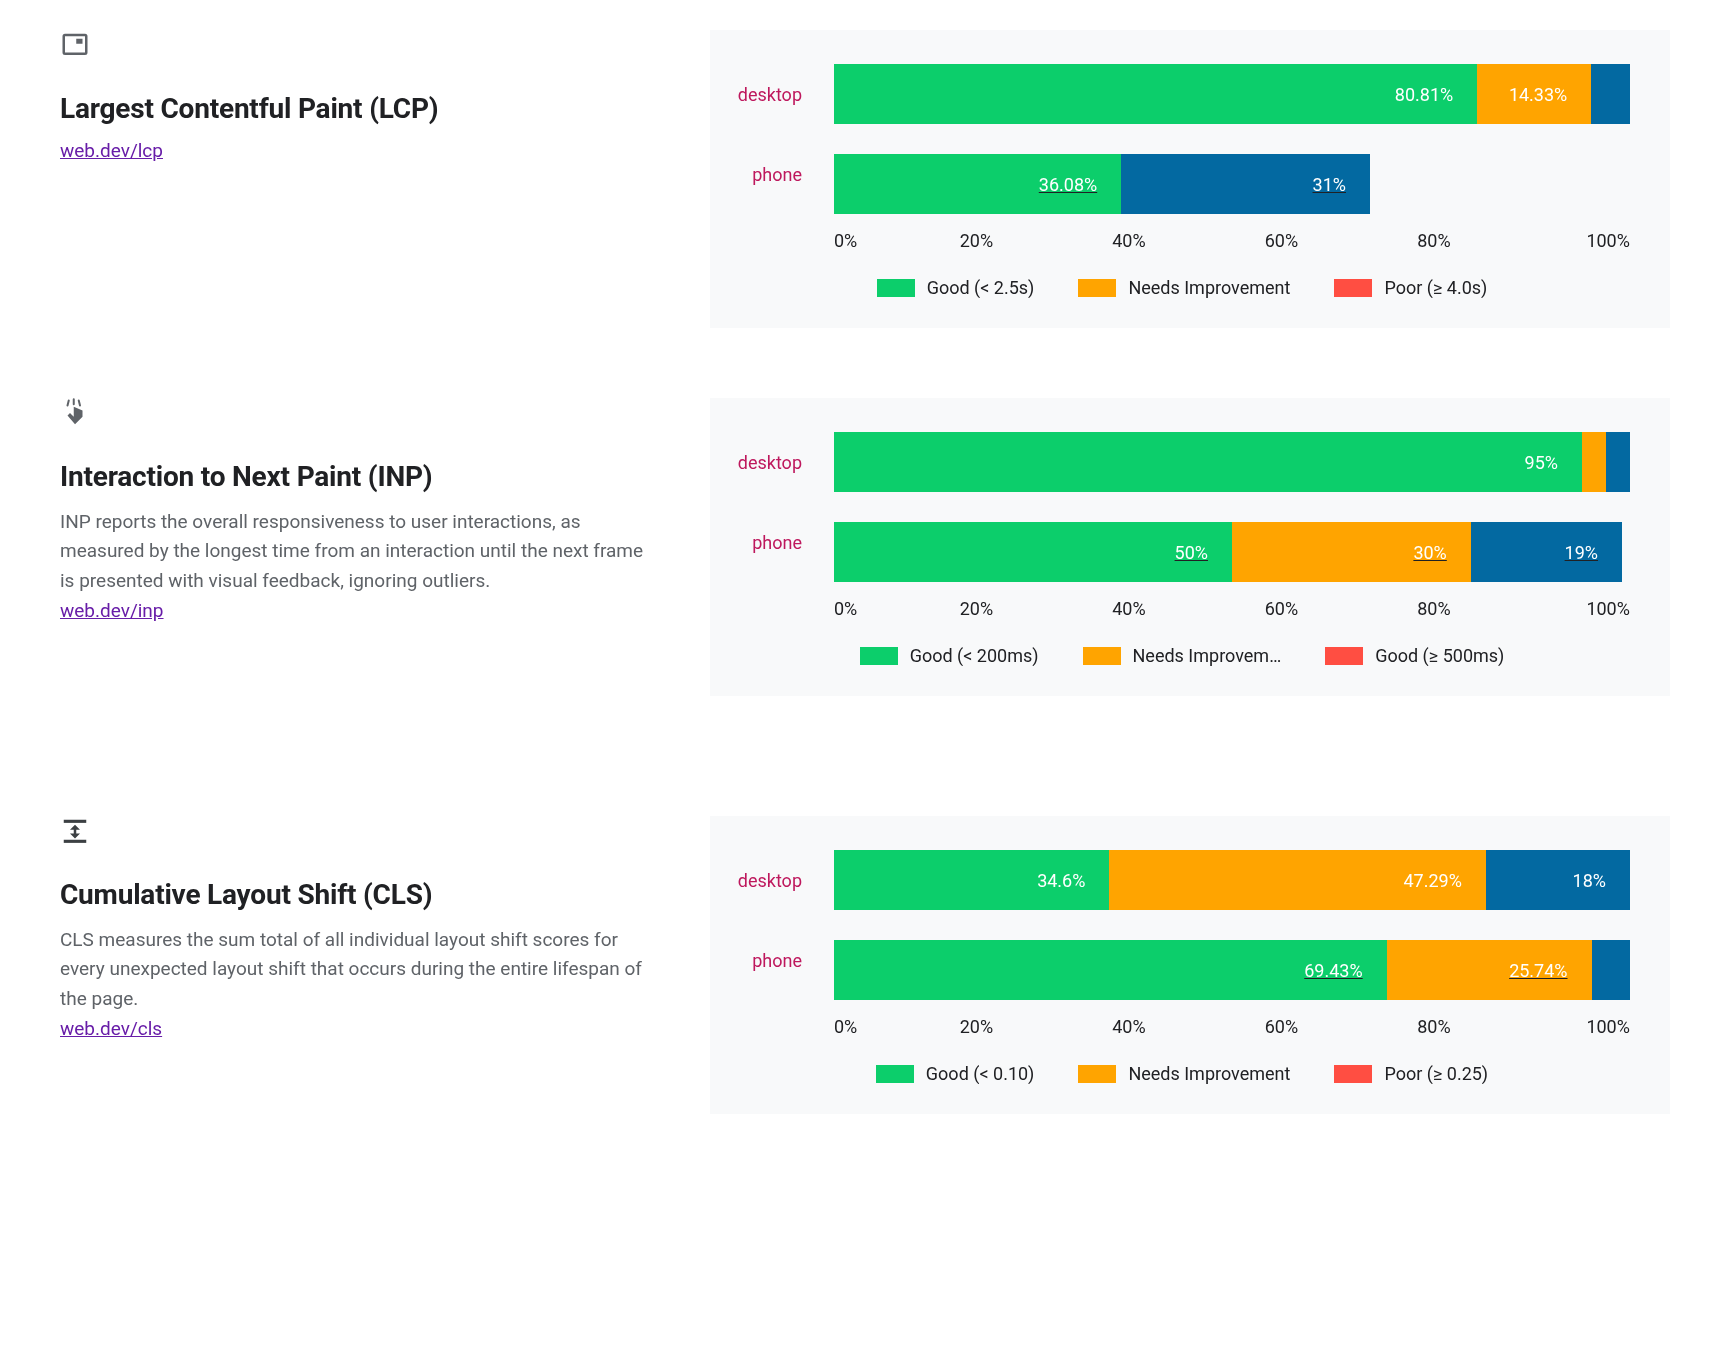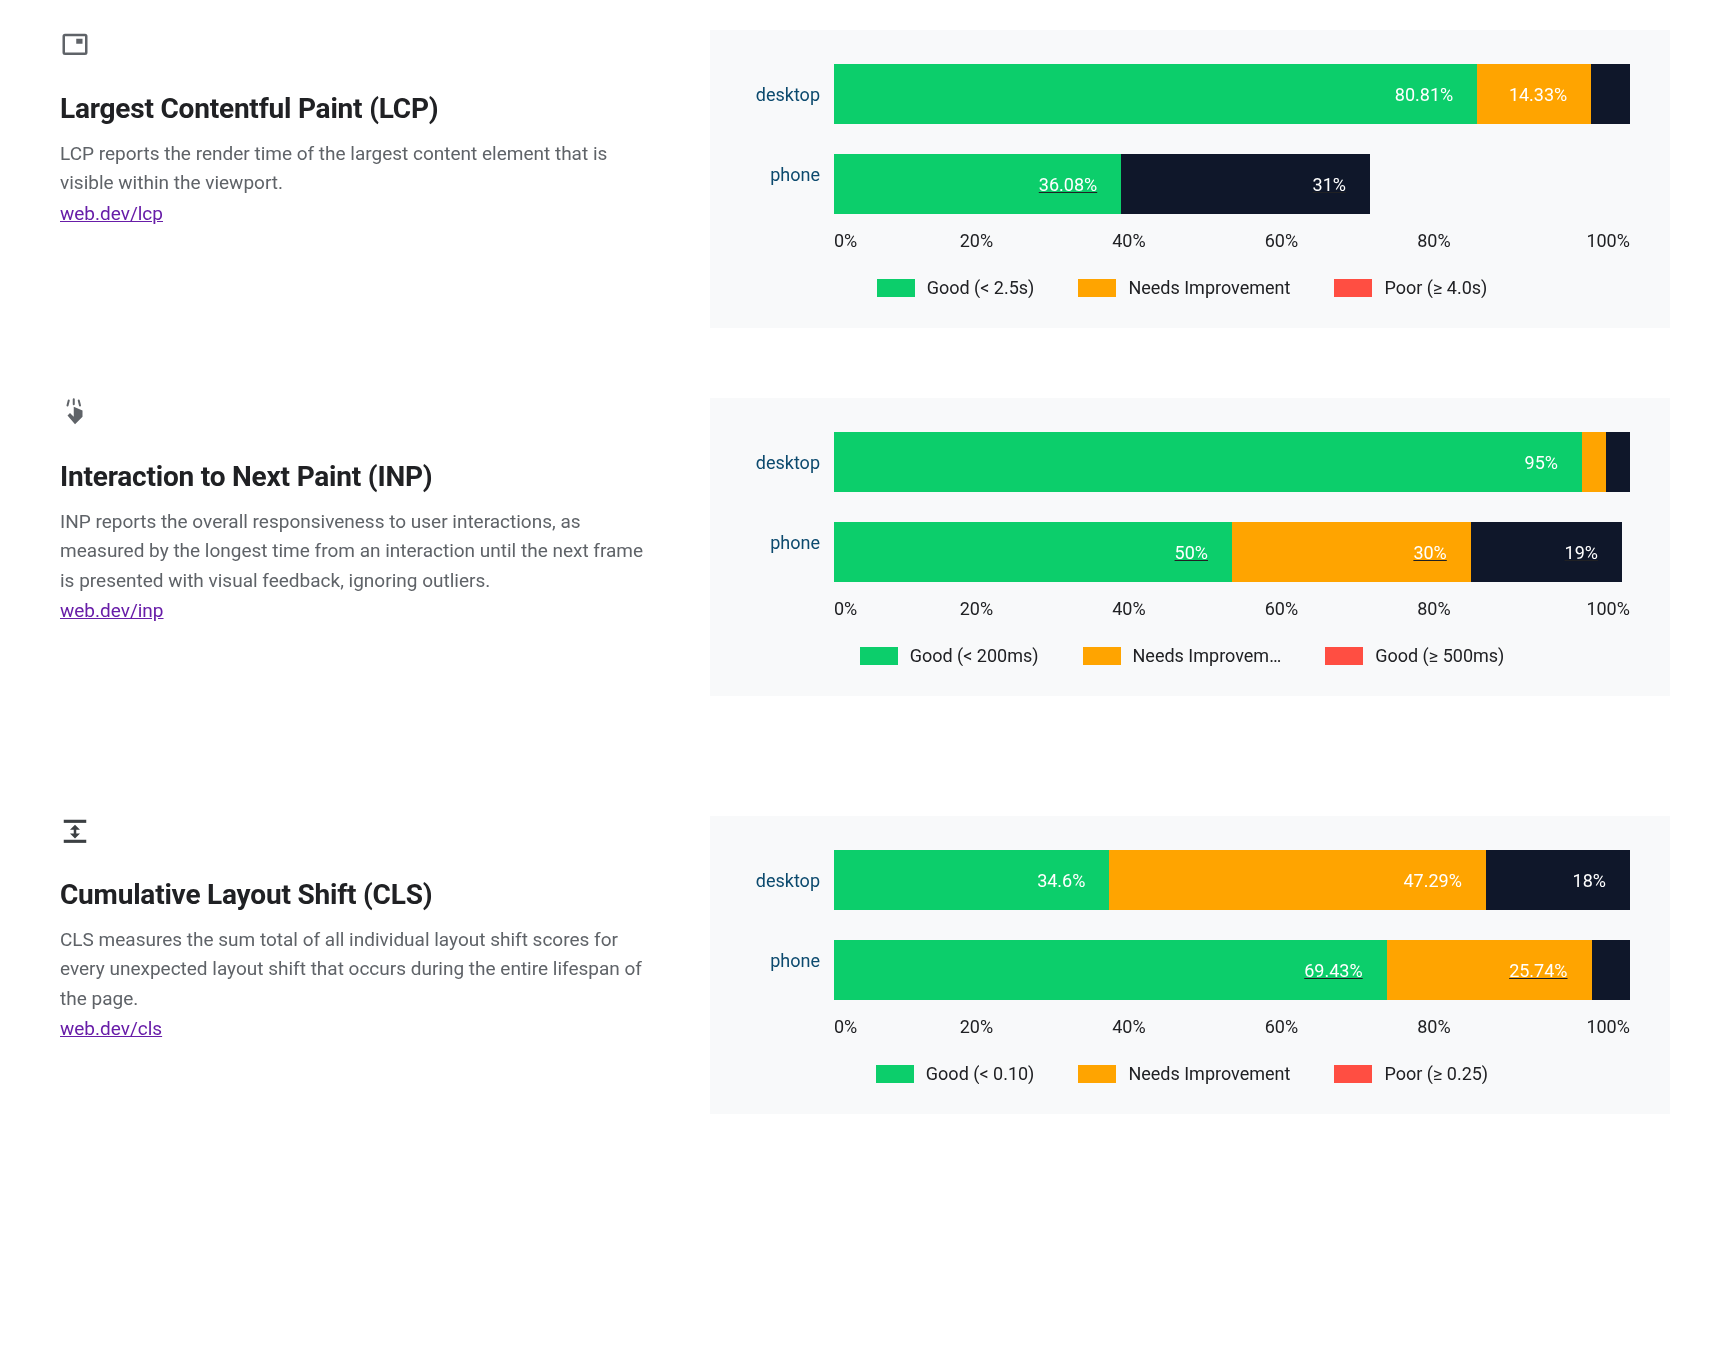--- a/index.html
+++ b/index.html
@@ -63,23 +63,23 @@
   .y-labels {
     flex: 0 0 100px;
     display: flex;
     flex-direction: column;
   }
   .y-label {
     height: 60px;
     display: flex;
     align-items: center;
     justify-content: flex-end;
-    padding-right: 14px;
-    font-size: 18px;
-    color: #0c4a6e;
+    padding-right: 32px;
+    font-size: 18px;
+    color: #be185d;
   }
   .y-label + .y-label { margin-top: 20px; }
   .plot {
     flex: 1 1 auto;
     display: flex;
     flex-direction: column;
   }
   .bar-row {
     height: 60px;
     width: 100%;
@@ -96,21 +96,21 @@
     justify-content: flex-end;
     padding-right: 24px;
     font-size: 18px;
     color: #fff;
     white-space: nowrap;
     overflow: visible;
     position: relative;
   }
   .seg.good { background: #0cce6b; }
   .seg.needs { background: #ffa400; }
-  .seg.poor { background: #0f172a; }
+  .seg.poor { background: #0369a1; }
   .seg .outside-label {
     position: absolute;
     left: 100%;
     margin-left: 10px;
     color: #ff4e42;
     font-size: 18px;
   }
   .seg.needs .outside-label.needs-color { color: #ffa400; }
   .x-axis {
     display: flex;
@@ -165,21 +165,20 @@
 
   <div class="metric-row">
     <div class="left-col">
       <div class="icon-wrap">
         <svg class="icon" viewBox="0 0 24 24" fill="none" stroke="#5f6368" stroke-width="2">
           <rect x="3" y="4" width="18" height="15" rx="1"></rect>
           <rect x="13" y="7" width="5" height="4" fill="#5f6368" stroke="none"></rect>
         </svg>
       </div>
       <h2 class="metric-title">Largest Contentful Paint (LCP)</h2>
-      <p class="metric-desc">LCP reports the render time of the largest content element that is visible within the viewport.</p>
       <a href="#" class="metric-link">web.dev/lcp</a>
     </div>
 
     <div class="chart-panel">
       <div class="chart-body">
         <div class="y-labels">
           <div class="y-label">desktop</div>
           <div class="y-label">phone</div>
         </div>
         <div class="plot">

